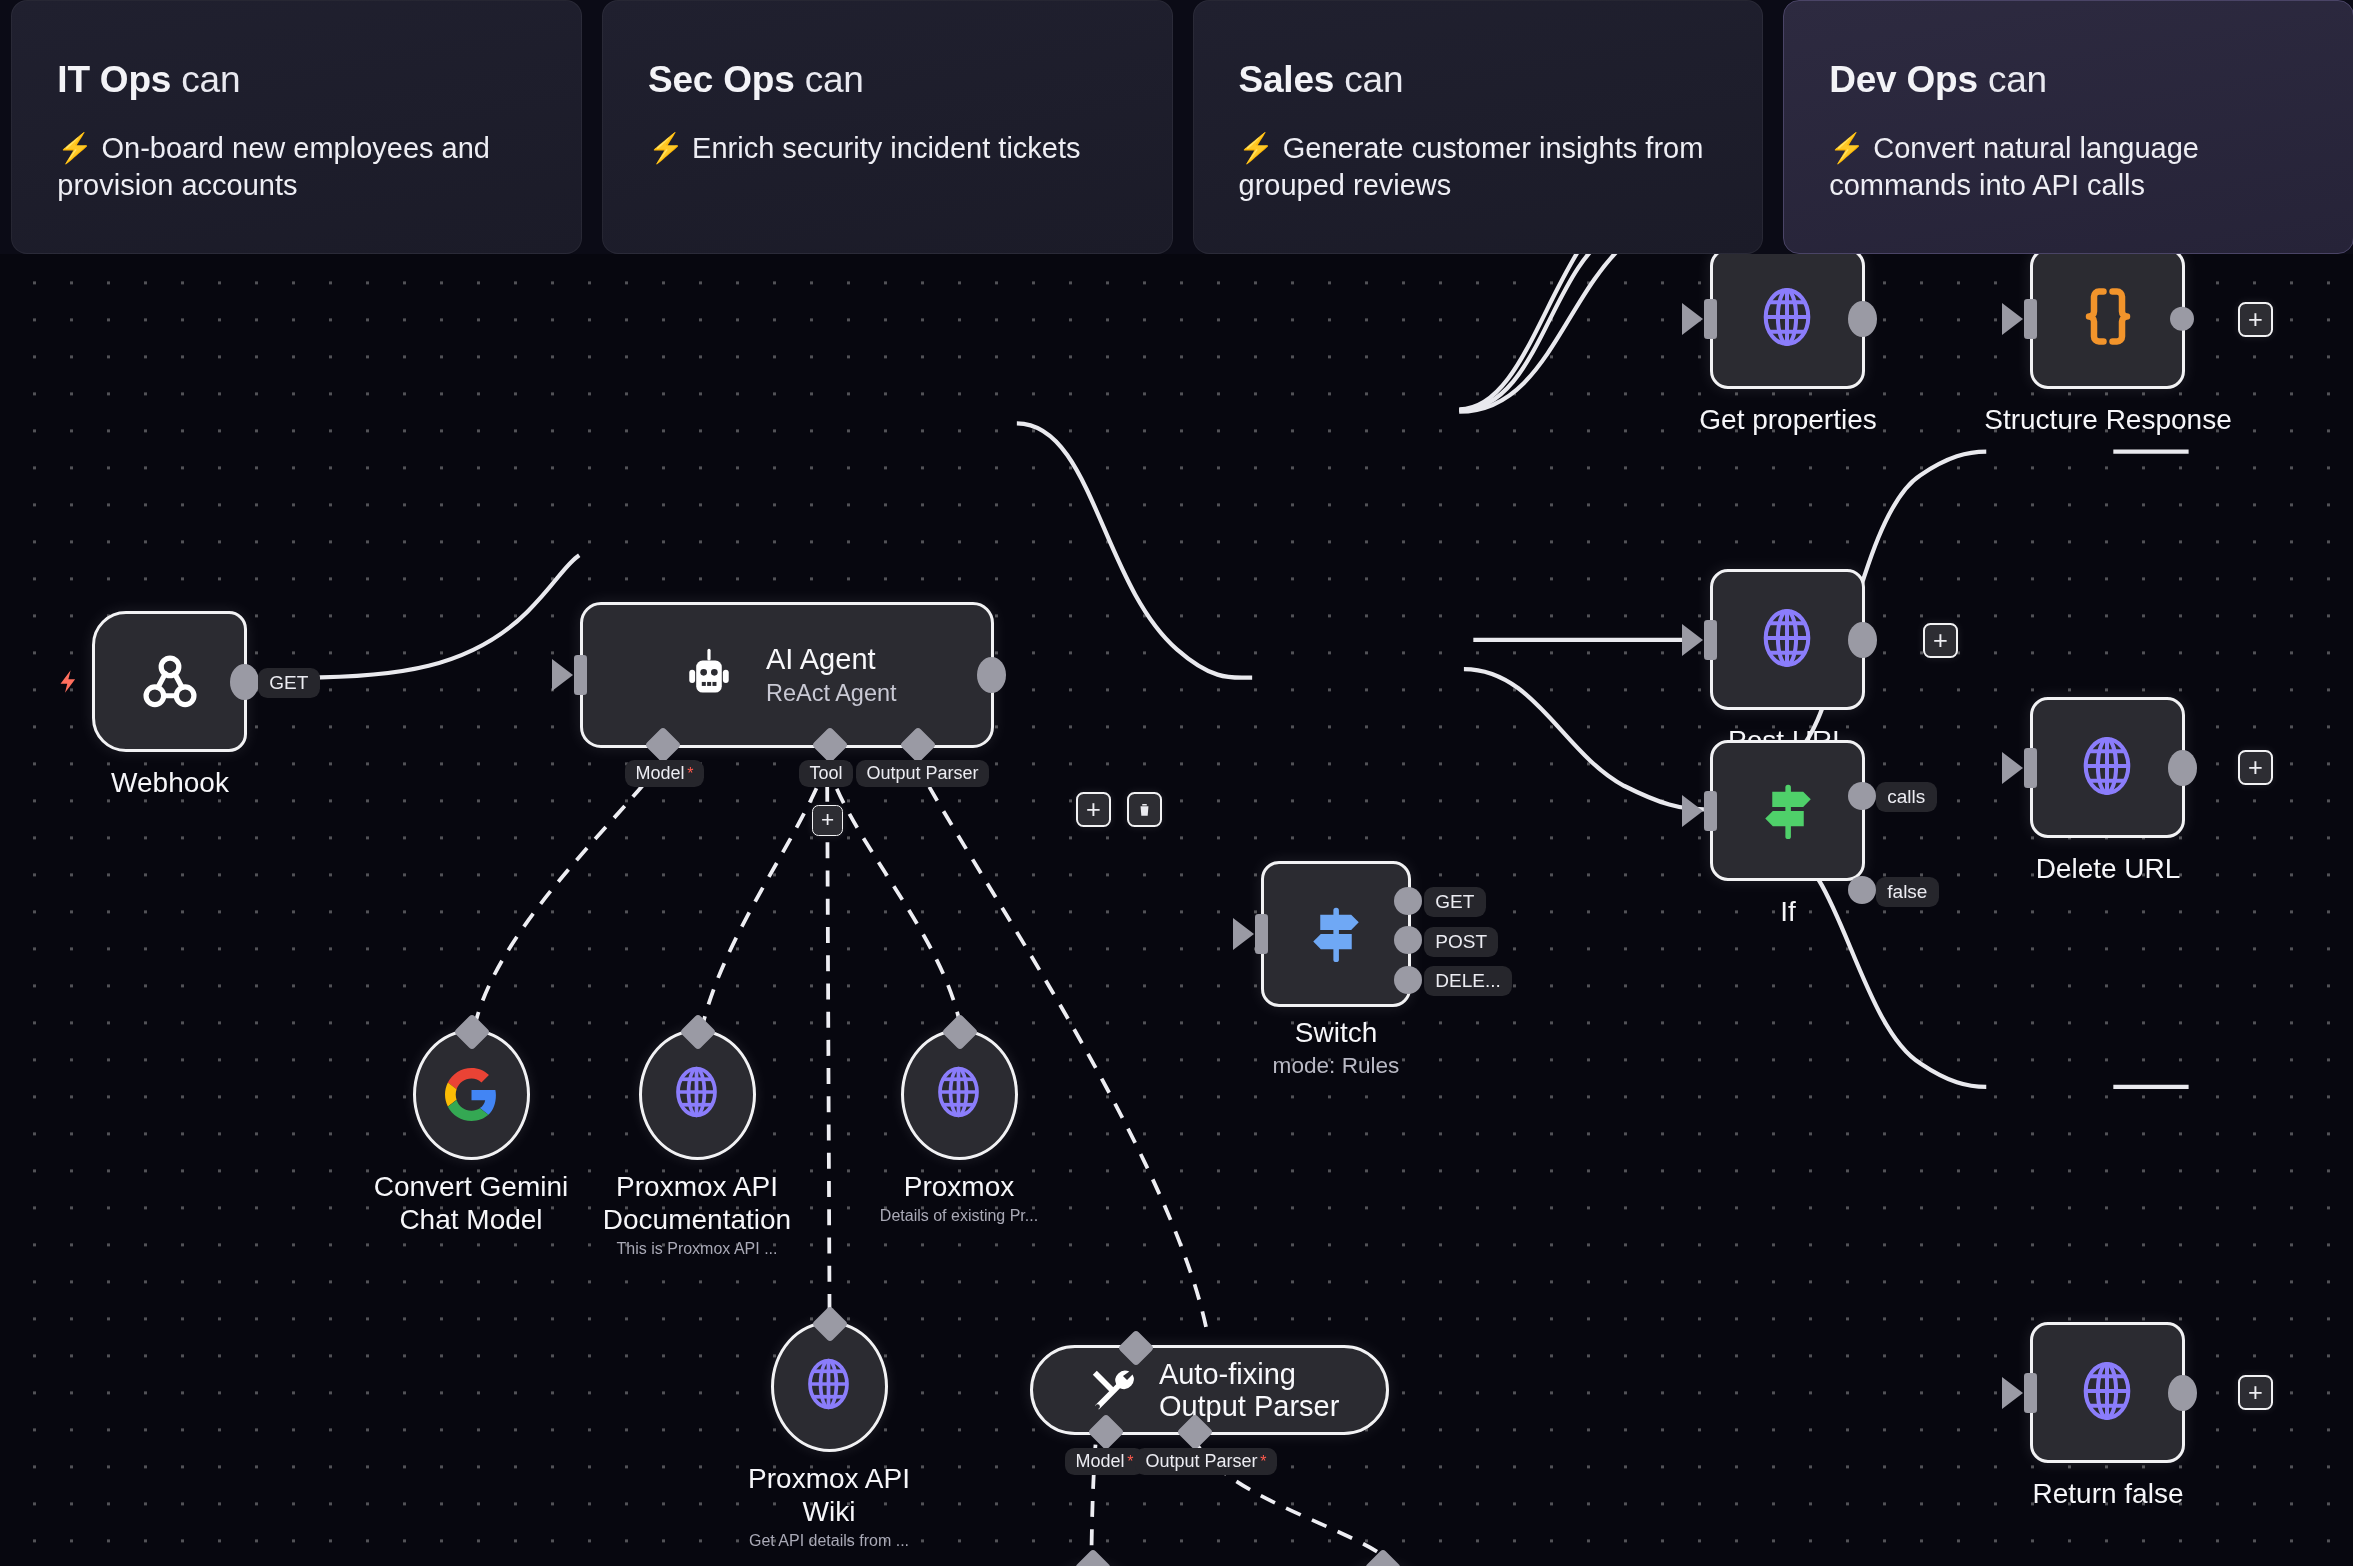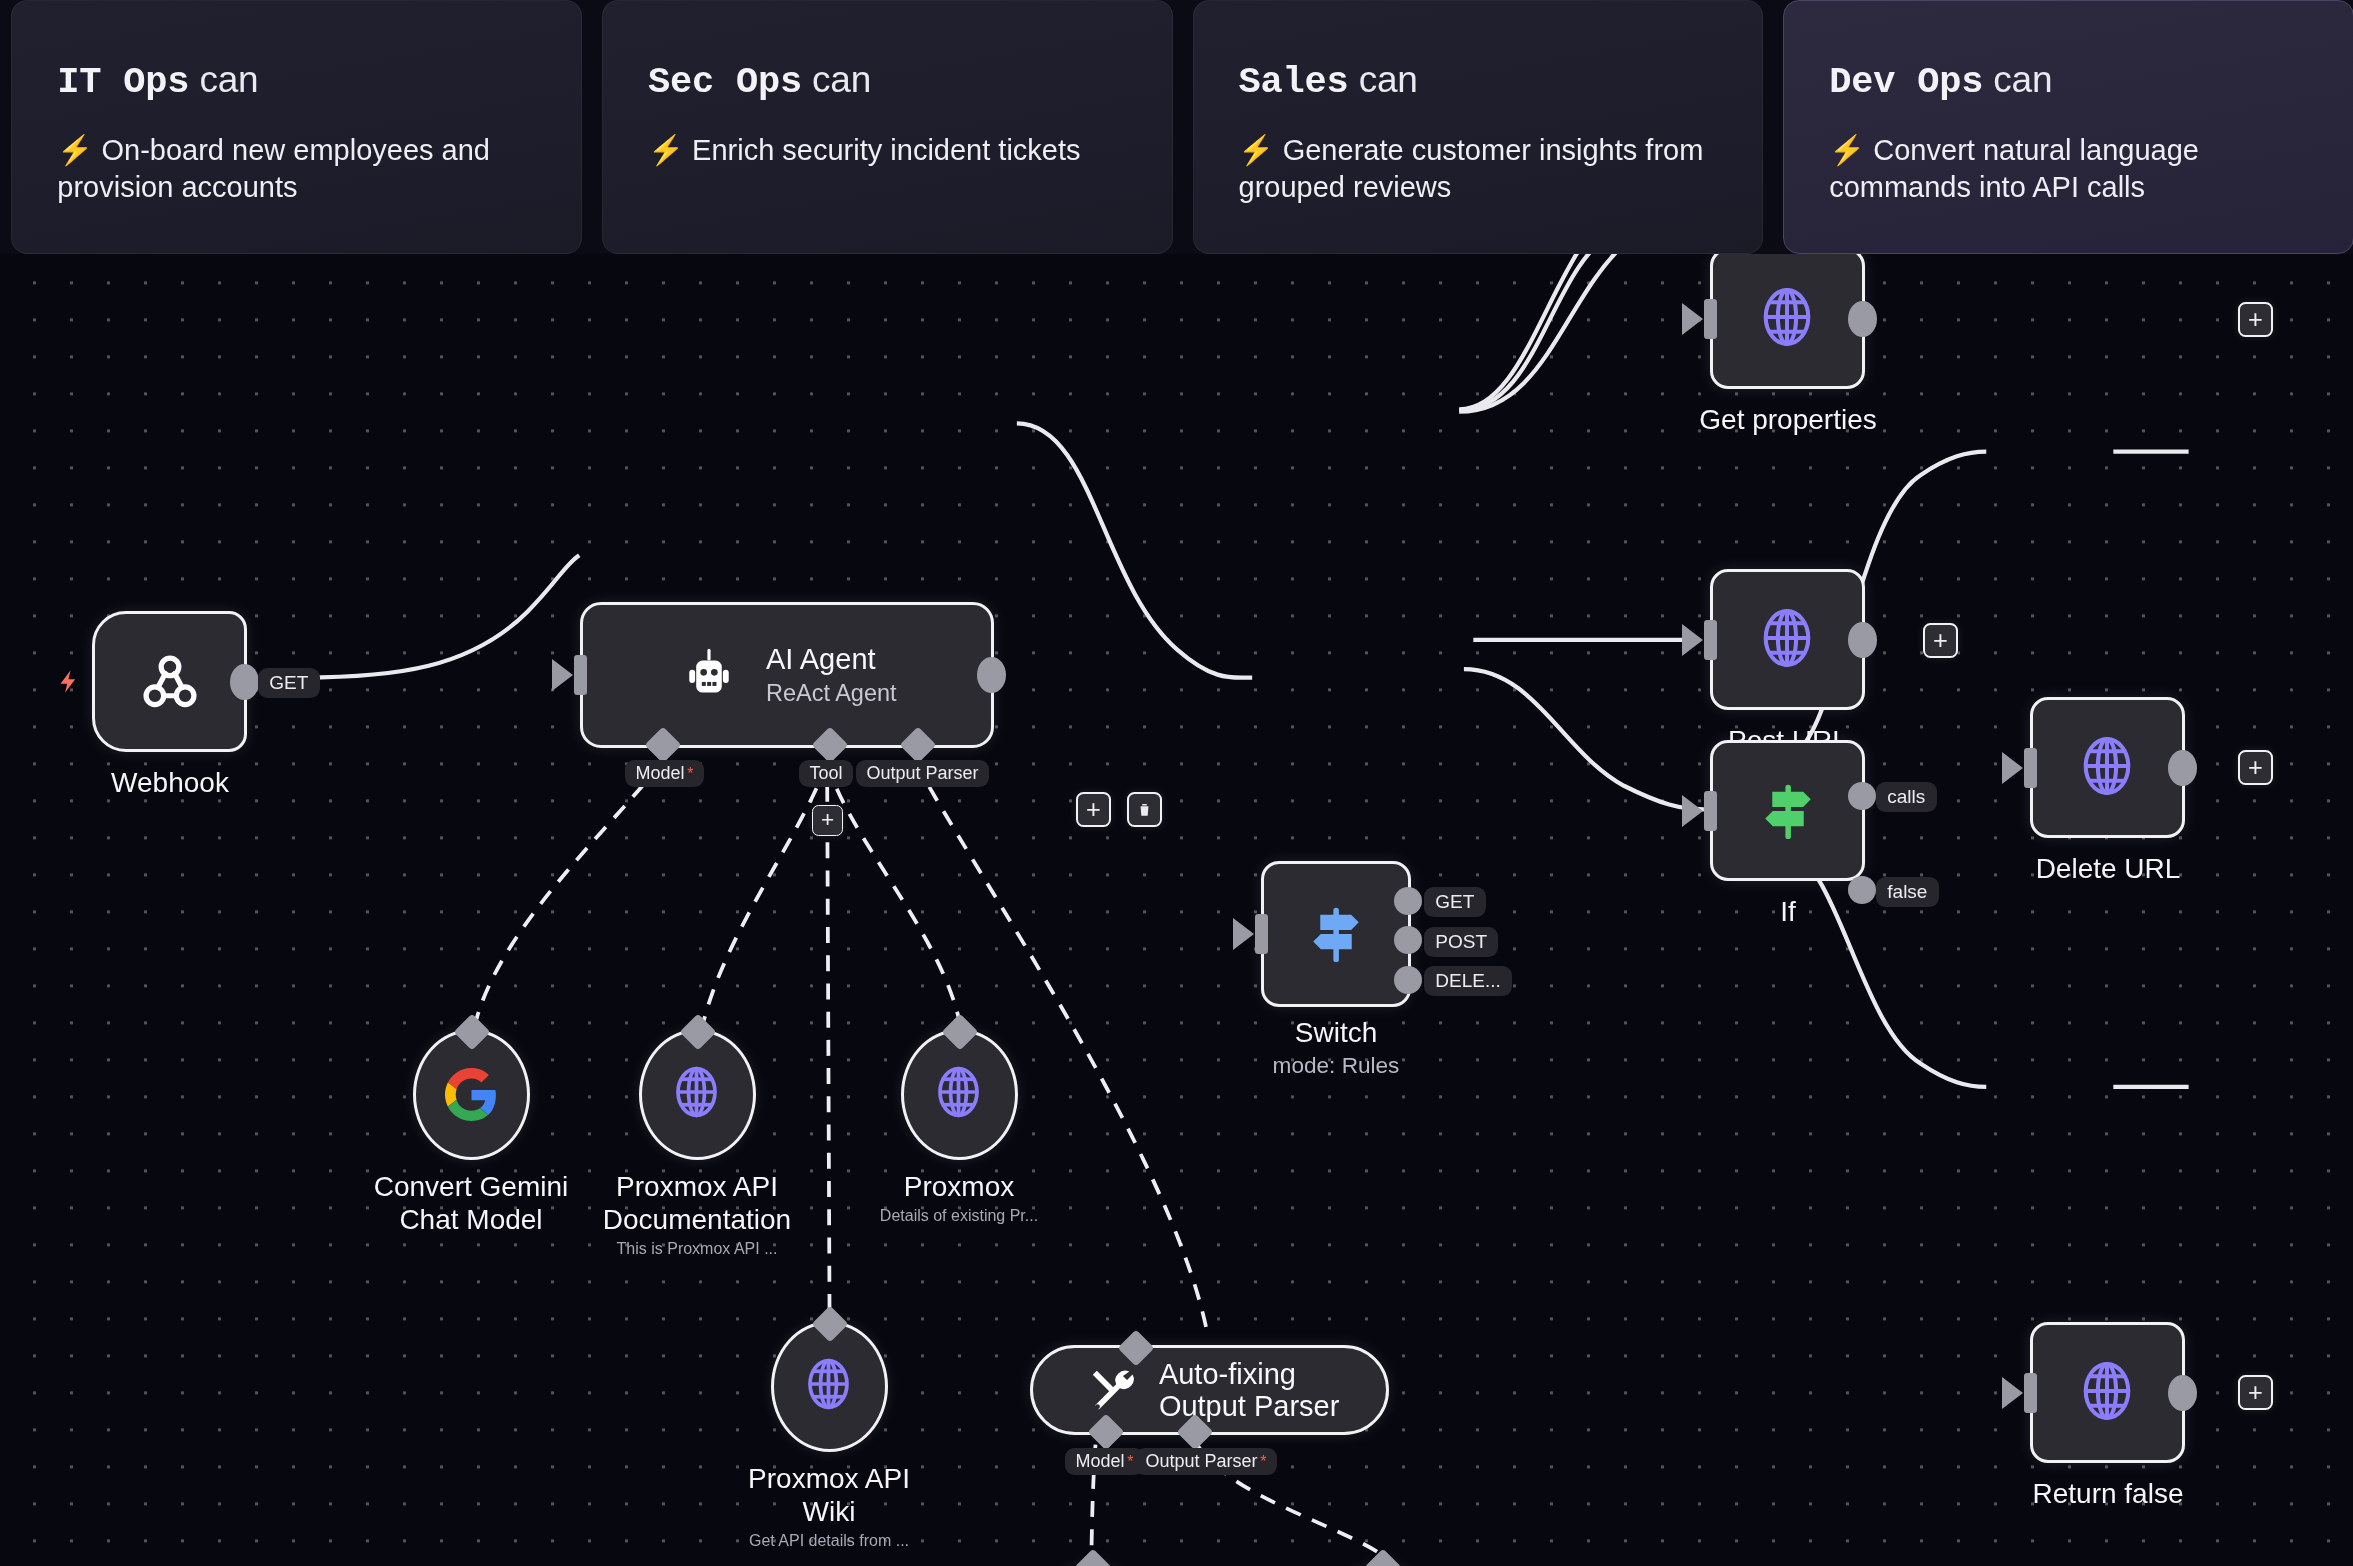--- a/index.html
+++ b/index.html
@@ -25,21 +25,21 @@
     position: relative;
   }
   .sticky.highlight {
     background: linear-gradient(170deg, #2d2a40 0%, #262338 100%);
     border: 0.9px solid #4a4466;
   }
   .sticky-title {
     font-size: 37px; line-height: 1.05; color: #f3f3f7;
     letter-spacing: -0.2px; margin-bottom: 30px; white-space: nowrap;
   }
-  .sticky-title b { font-weight: 700; font-family: Liberation Mono, monospace; }
+  .sticky-title b { font-weight: 700; }
   .sticky-title span.light { font-weight: 400; color: #e9e9f0; }
   .sticky-body {
     font-size: 29px; line-height: 1.28; color: #eeeef4; font-weight: 400;
   }
   .bolt { color: #ffc93c; }
 
   
   .canvas {
     position: absolute; left: 0; top: 254px; width: 2365px; height: 1312px;
     background-color: #07070f;
@@ -453,20 +453,35 @@
               <path d="M5 20.8 h14"></path>
           </svg>
         </span>
         <div class="port-out"></div>
       </div>
       <div class="node-caption" style="top:155px; left:78px;">
         <div class="cap-title">Get properties</div>
       </div>
     </div>
 
+    <div class="node" style="left:2030px; top:-5.6px;">
+      <div class="box" style="width:155px; height:141px;">
+        <div class="port-in arrow"></div>
+        <span>
+          <svg width="60" height="70" viewBox="0 0 24 28" fill="none" stroke="#f2942b" stroke-width="2.6" stroke-linecap="round" stroke-linejoin="round">
+            <path d="M10.2 3 H8.4 a2 2 0 0 0-2 2 v6 a2 2 0 0 1-2 2 a2 2 0 0 1 2 2 v6 a2 2 0 0 0 2 2 h1.8"></path>
+            <path d="M13.8 3 h1.8 a2 2 0 0 1 2 2 v6 a2 2 0 0 0 2 2 a2 2 0 0 0-2 2 v6 a2 2 0 0 1-2 2 h-1.8"></path>
+          </svg>
+        </span>
+        <div class="port-out sm"></div>
+      </div>
+      <div class="node-caption" style="top:155px; left:78px;">
+        <div class="cap-title">Structure Response</div>
+      </div>
+    </div>
     <div class="btn-sq" style="left:2238px; top:48px;">+</div>
 
     <div class="node" style="left:1710px; top:315px;">
       <div class="box" style="width:155px; height:141px;">
         <div class="port-in arrow"></div>
         <span class="globe lg">
           <svg width="62" height="76" viewBox="0 0 24 30" fill="none" stroke="#8b7dfb" stroke-width="1.6">
             <ellipse cx="12" cy="15" rx="8.4" ry="10.6"></ellipse>
             <path d="M12 4.4 v21.2"></path>
               <path d="M3.6 15 h16.8"></path>

